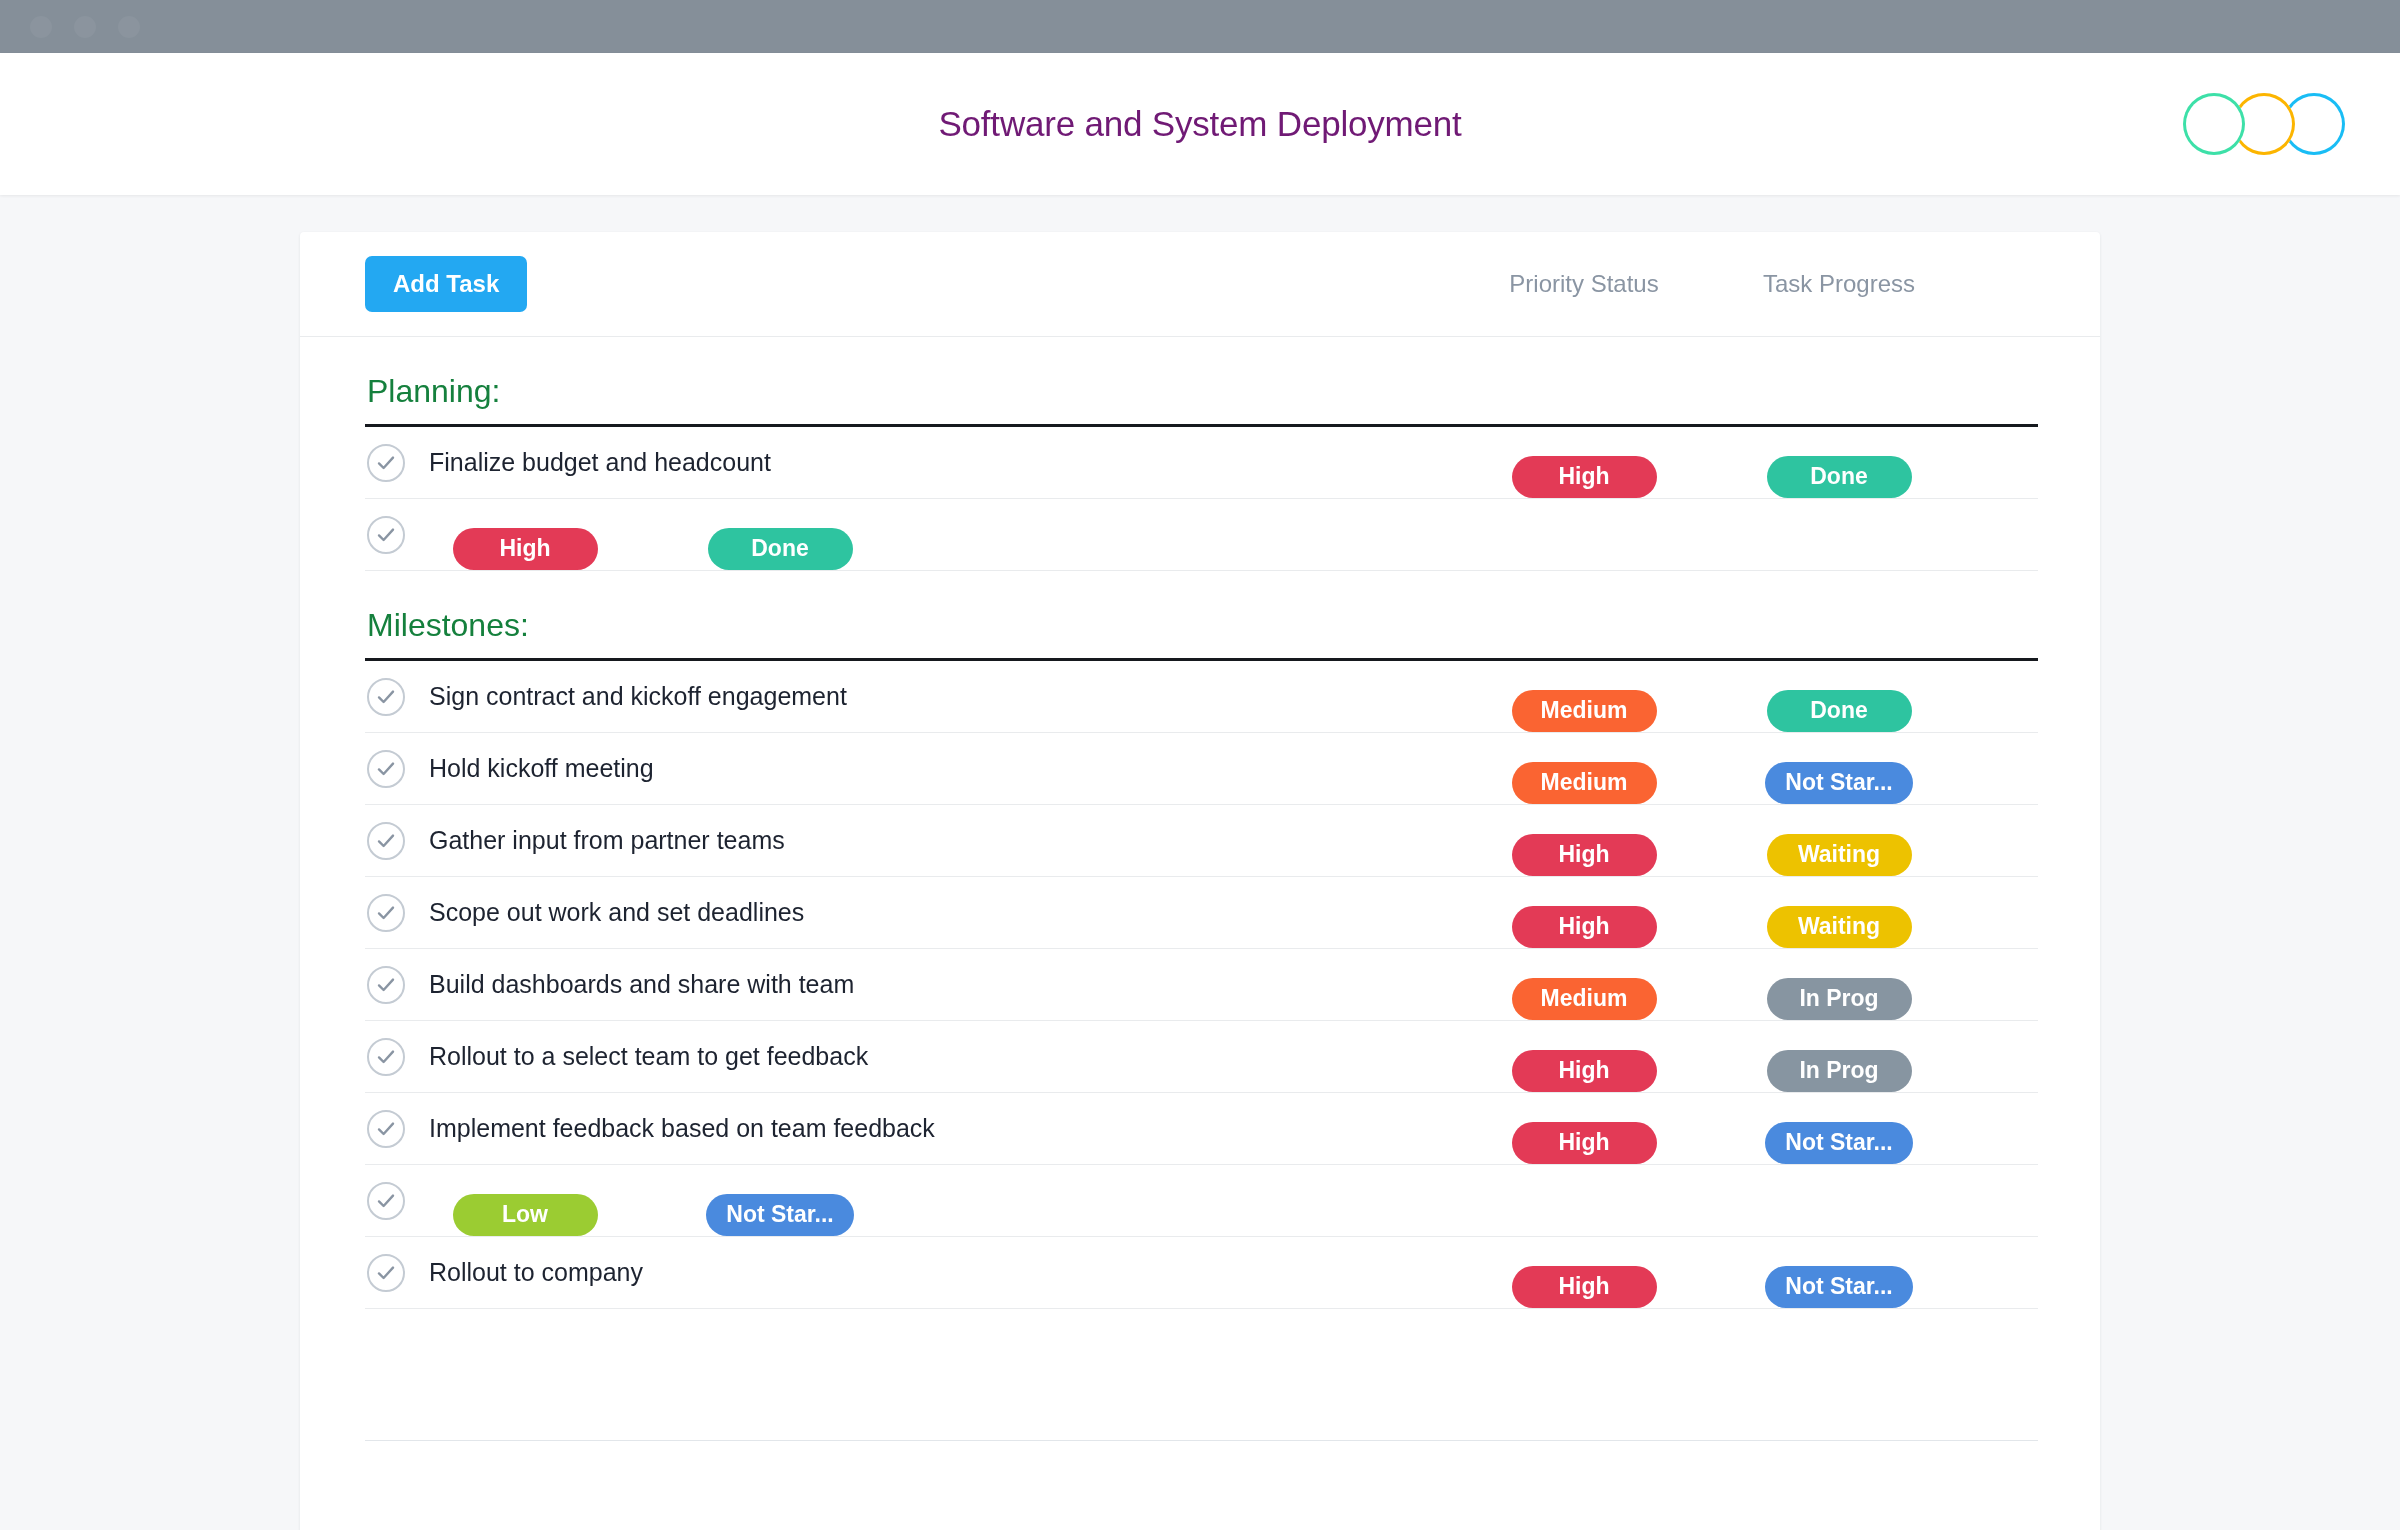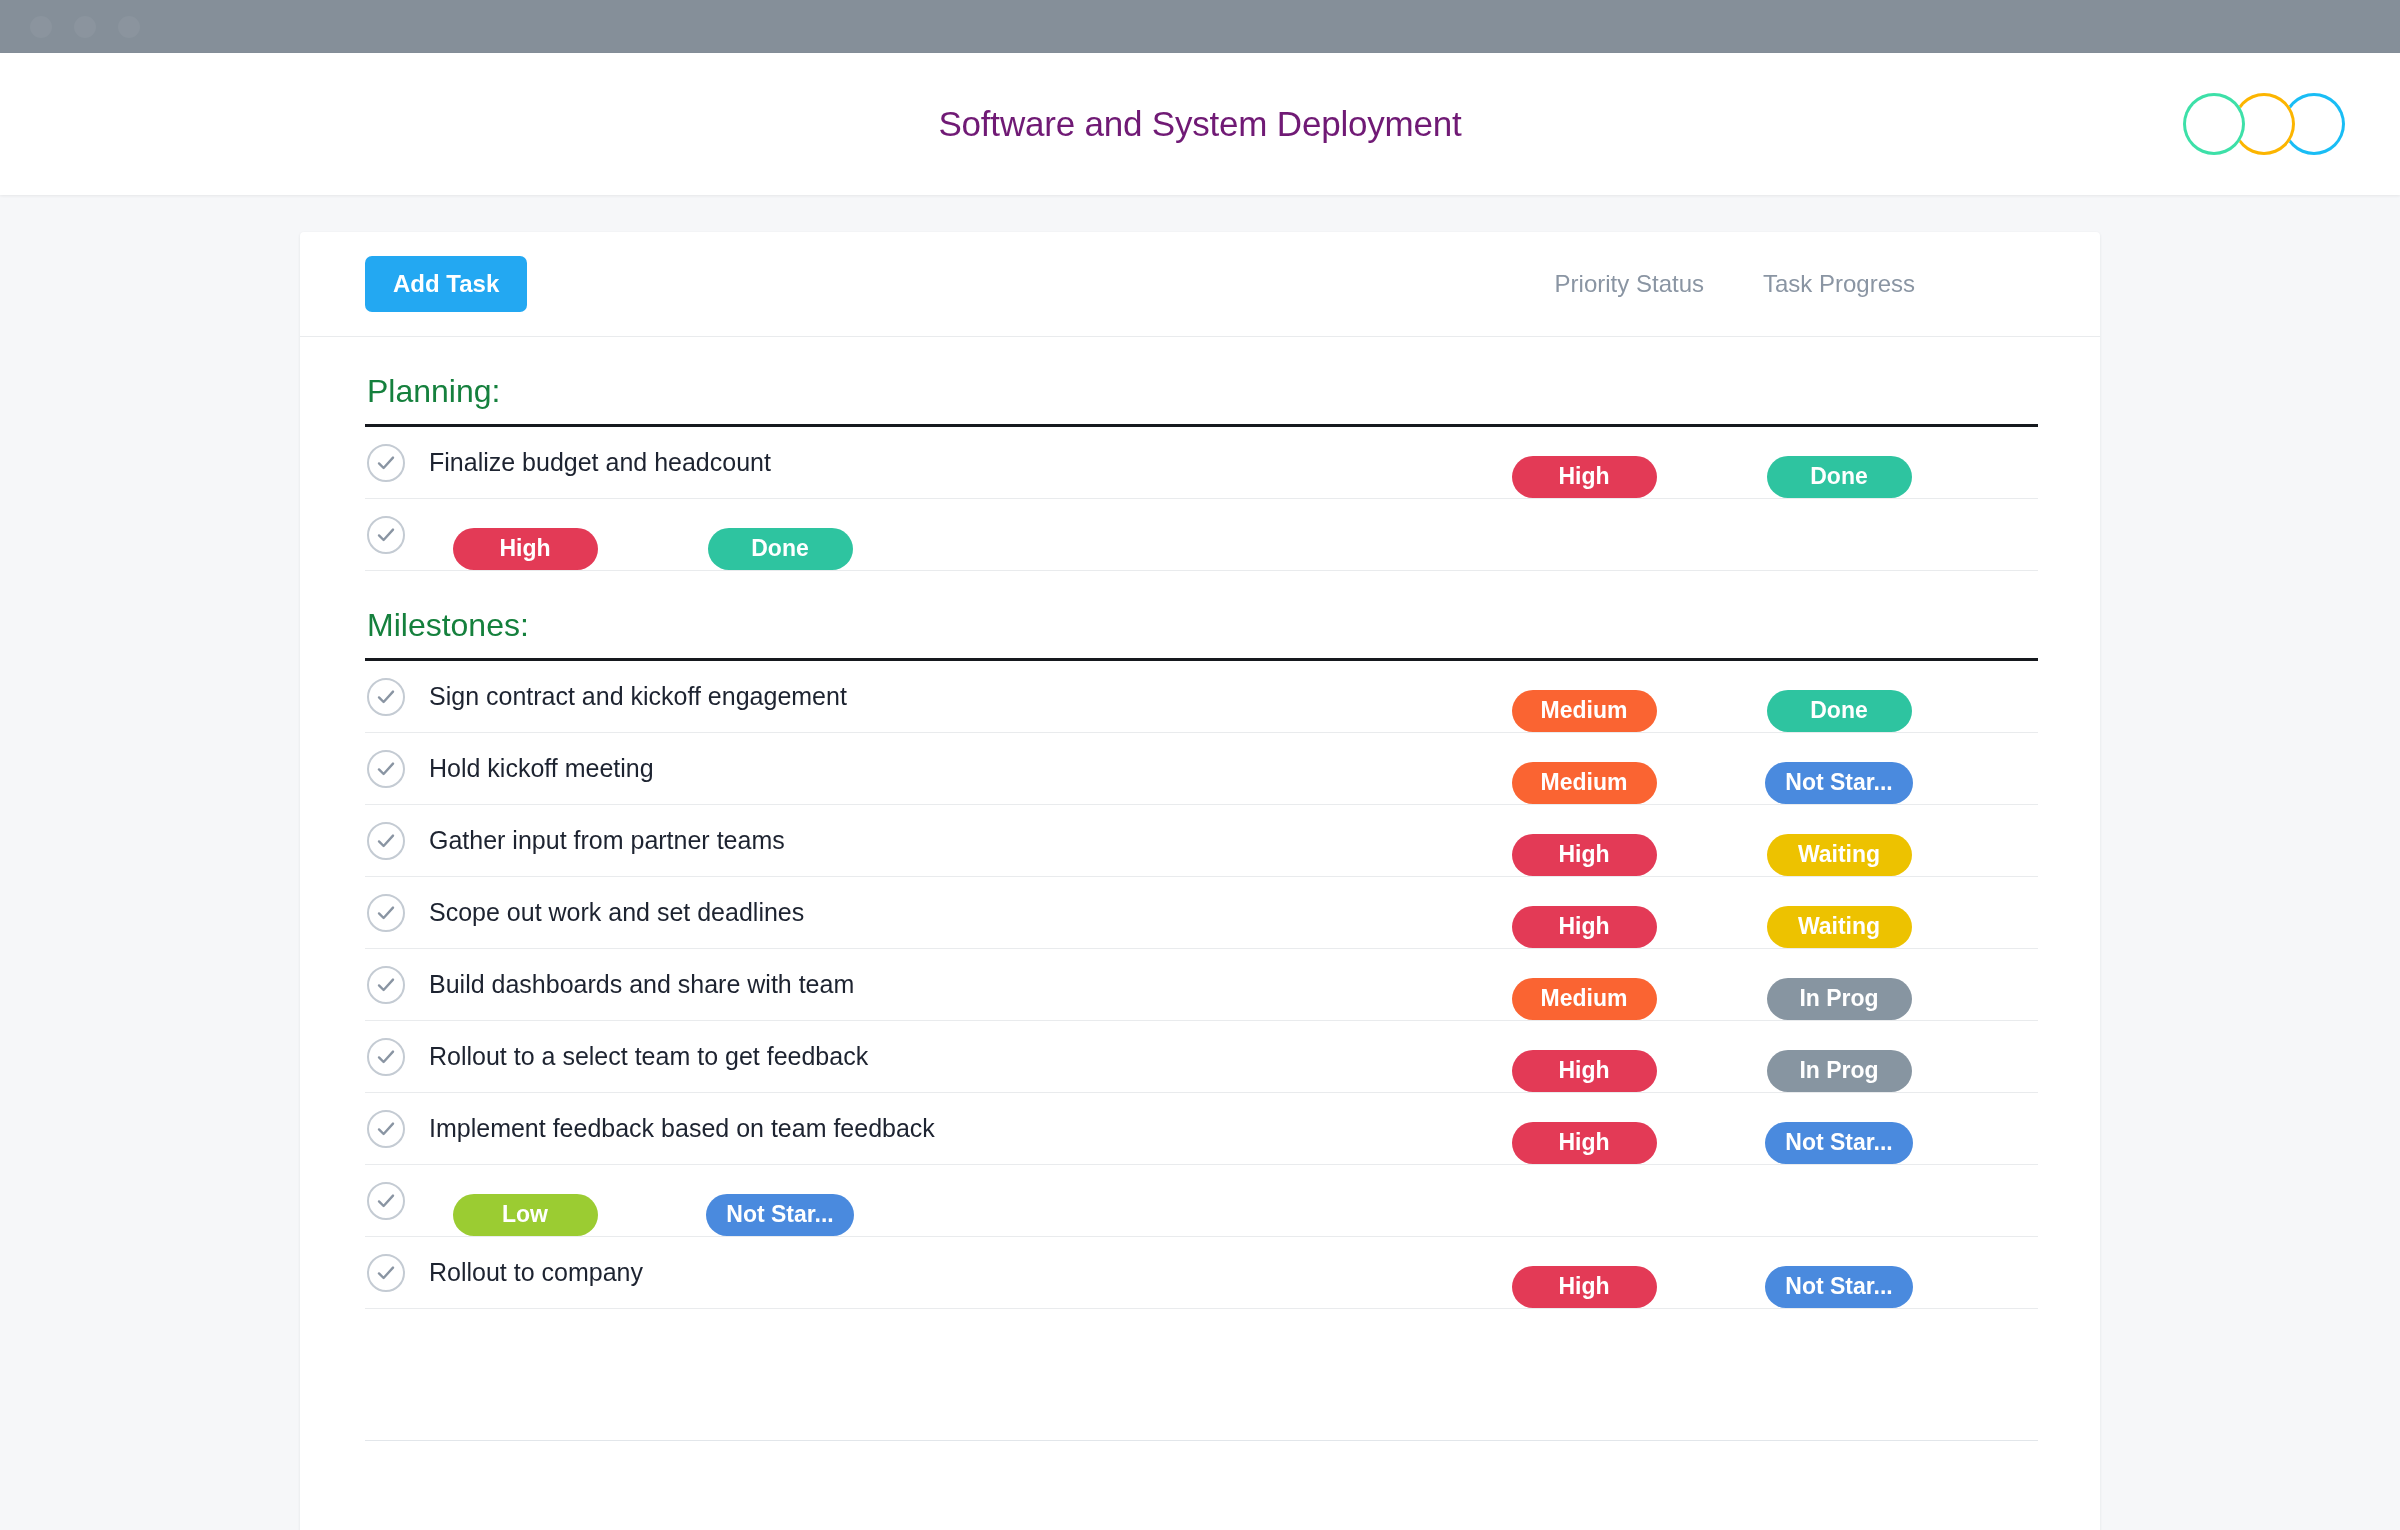--- a/index.html
+++ b/index.html
@@ -193,21 +193,21 @@
   .col-headers {
     margin-left: auto;
     display: flex;
     align-items: center;
   }
   .col-head {
     font-size: 24px;
     color: #8a95a3;
     text-align: center;
   }
-  .col-head.priority { width: 240px; text-align: right; }
+  .col-head.priority { width: 240px; }
   .col-head.progress { width: 250px; margin-left: 10px; }
   .col-head-spacer { width: 74px; }
 
   
   .sections { padding: 0 62px 0 65px; }
   .section { margin-top: 18px; }
   .section-title {
     font-size: 32px;
     font-weight: 400;
     color: #15803d;

